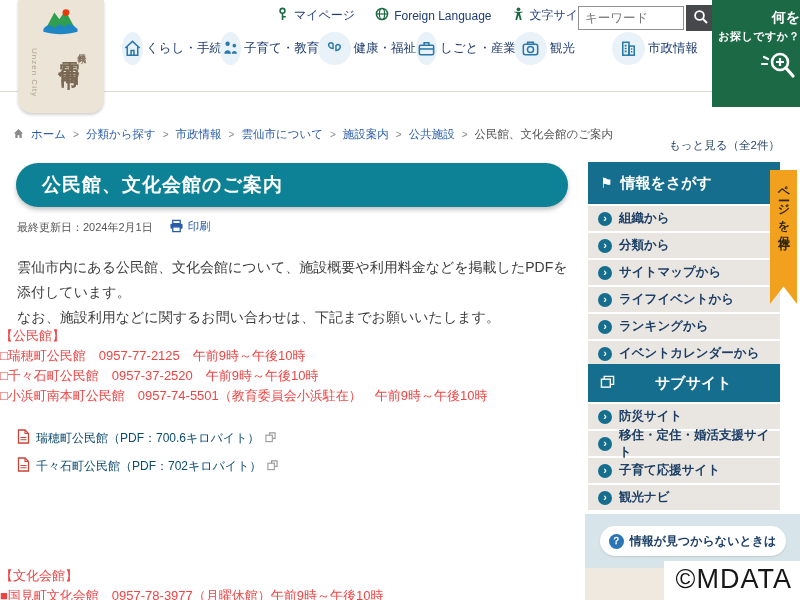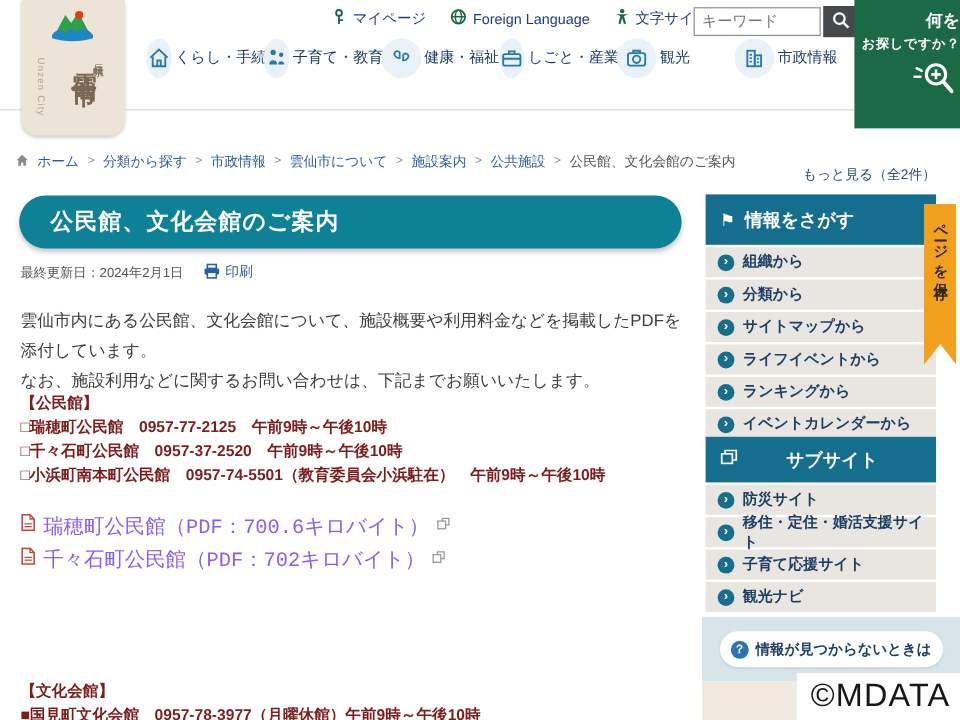--- a/index.html
+++ b/index.html
@@ -45,26 +45,26 @@
   .crumb-sep{color:#8a8a8a;font-size:10px;}
   .crumb-cur{color:#555;}
   
   .title-box{position:absolute;top:163px;left:16px;width:552px;height:44px;background:#0d8296;
              border-radius:24px;box-shadow:0 3px 4px rgba(90,90,90,.35);display:flex;align-items:center;}
   .title-box h1{margin:0 0 0 26px;font-size:19px;color:#fff;letter-spacing:1px;}
   .meta-row{position:absolute;top:219px;left:17px;display:flex;align-items:center;gap:16px;
             font-size:11px;color:#555;}
   .print-link{display:flex;align-items:flex-start;gap:4px;color:#2a5da9;font-size:11.5px;cursor:pointer;}
   .intro{position:absolute;top:255px;left:17px;width:556px;font-size:14px;line-height:25px;}
-  .plain-list{position:absolute;left:17px;width:560px;font-size:13px;line-height:20px;color:#7f1d1d;font-weight:bold;}
+  .plain-list{position:absolute;left:0;width:560px;font-size:13px;line-height:20px;color:#ef4444;}
   .list-komin{top:326px;}
   .list-bunka{top:530px;height:70px;overflow:hidden;margin-top:36px;}
   .pdf-list{position:absolute;top:424px;left:17px;width:560px;}
   .pdf-row{display:flex;align-items:center;gap:6px;height:28px;}
-  .pdf-link{color:#8b5cf6;font-size:17px;text-decoration:none;cursor:pointer;font-family:Liberation Mono, monospace;}
+  .pdf-link{color:#0c4a6e;font-size:12px;text-decoration:none;cursor:pointer;}
   
   .more-link{position:absolute;top:138px;left:588px;width:192px;text-align:right;
              font-size:11.5px;color:#2c4a6e;cursor:pointer;}
   .sb-header{position:absolute;left:588px;width:192px;background:#156e8e;color:#fff;
              display:flex;align-items:center;gap:8px;padding-left:12px;box-sizing:border-box;
              font-size:15px;font-weight:bold;}
   .sbh-find{top:162px;height:42px;}
   .sbh-sub{top:364px;height:38px;gap:40px;}
   .sb-items{position:absolute;left:588px;width:192px;}
   .sbi-find{top:206px;}

